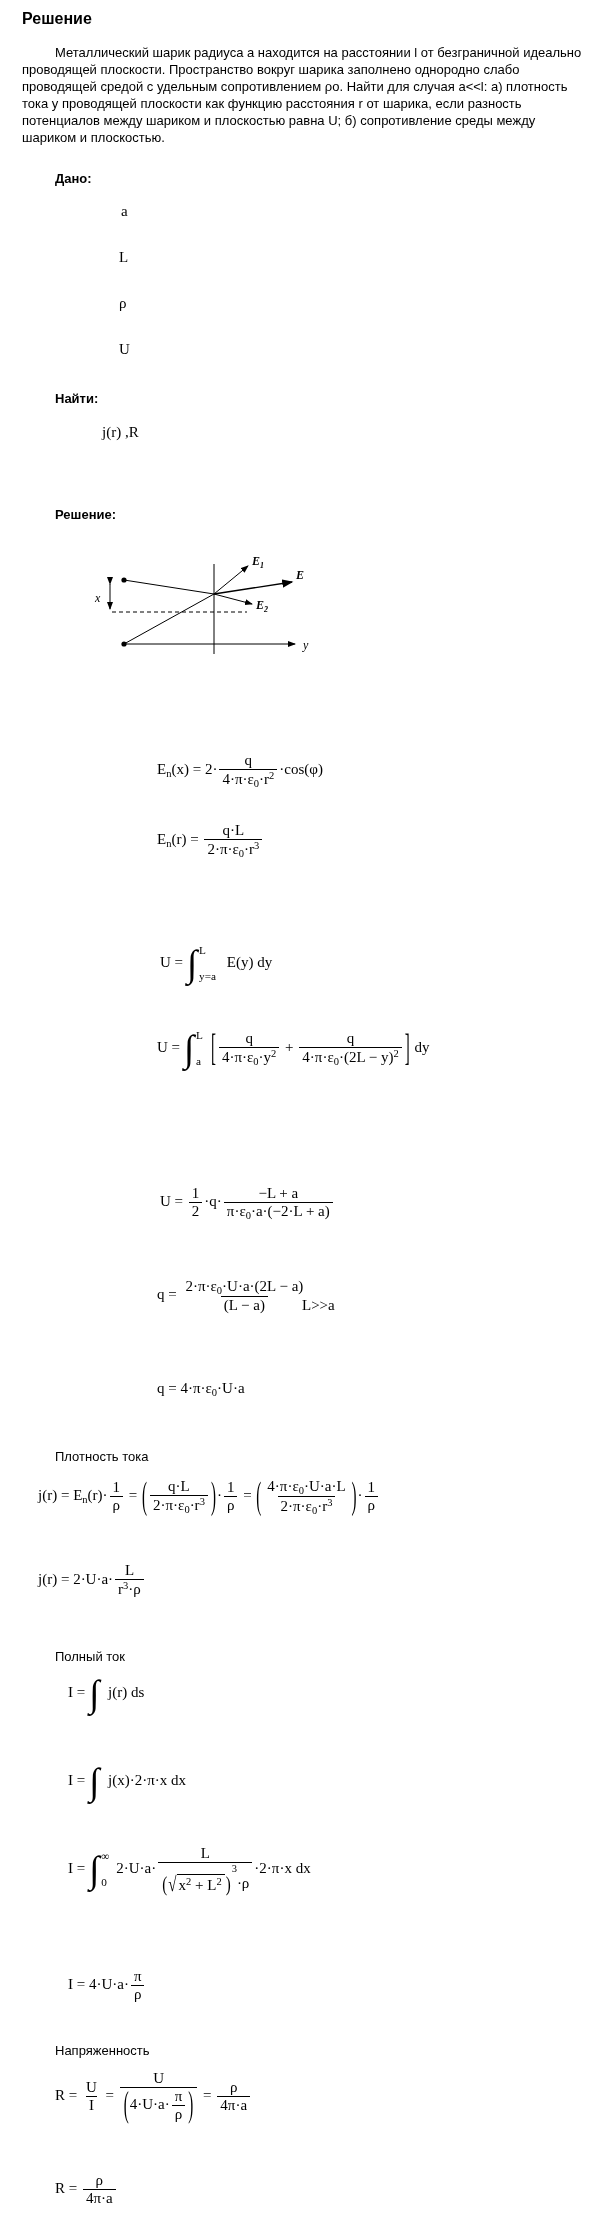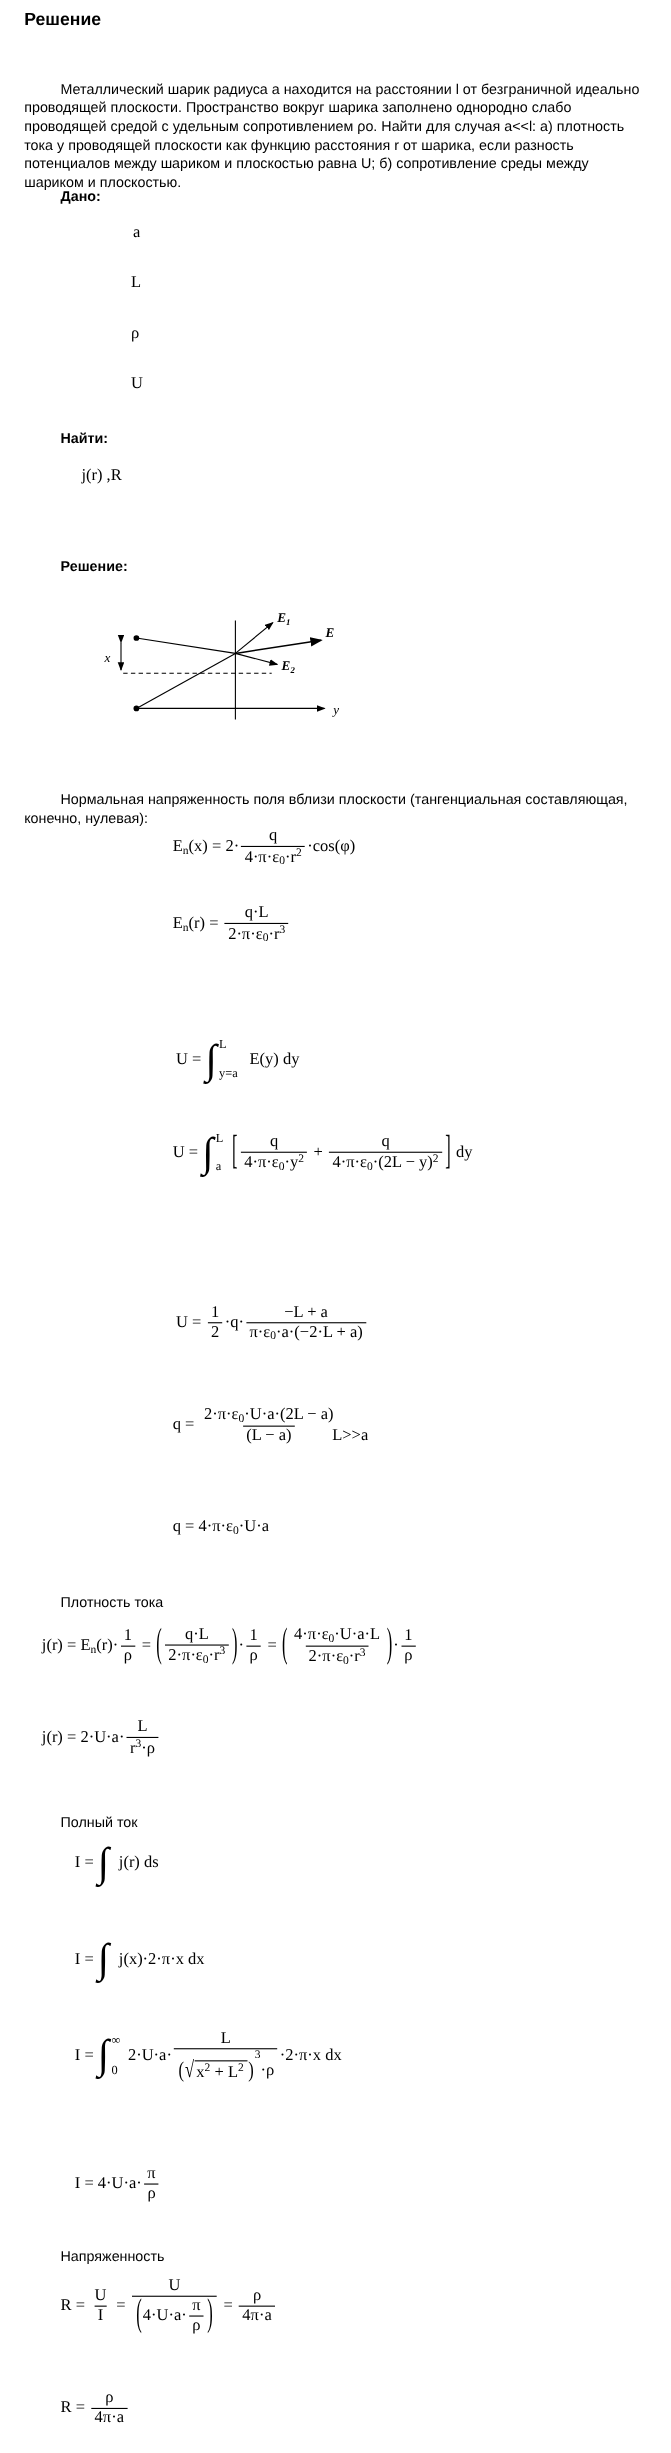--- a/index.html
+++ b/index.html
@@ -1,19 +1,19 @@
 <!DOCTYPE html>
 <html><head>
 <meta charset="utf-8">
 <style>
   *{margin:0;padding:0;box-sizing:border-box;}
   html,body{background:#ffffff;}
   .page{position:relative;width:610px;height:2230px;background:#fff;color:#000;overflow:hidden;}
   .txt{position:absolute;font-family:"Liberation Sans",sans-serif;font-size:13px;line-height:17px;color:#000;}
-  .indent{text-indent:33px;margin-top:28px;}
+  .indent{text-indent:33px;}
   .bold{font-weight:bold;}
   .title{position:absolute;font-family:"Liberation Sans",sans-serif;font-size:16px;font-weight:bold;color:#000;}
   .formula{position:absolute;font-family:"Liberation Serif",serif;font-size:15px;color:#000;white-space:pre;line-height:normal;}
   
   .mt{white-space:pre;}
   .msub{font-size:0.7em;vertical-align:-0.25em;}
   .msup{font-size:0.7em;vertical-align:0.5em;}
   .mfence + .msup{vertical-align:1.5em;}
   .mfrac{display:inline-flex;flex-direction:column;align-items:center;vertical-align:middle;margin:0 2px;}
   .mnum,.mden{padding:0 3px;text-align:center;white-space:pre;}
@@ -41,21 +41,21 @@
 
   <div class="txt indent" style="left:22px;top:44px;width:568px;">Металлический шарик радиуса a находится на расстоянии l от безграничной идеально проводящей плоскости. Пространство вокруг шарика заполнено однородно слабо проводящей средой с удельным сопротивлением ρo. Найти для случая a&lt;&lt;l: а) плотность тока у проводящей плоскости как функцию расстояния r от шарика, если разность потенциалов между шариком и плоскостью равна U; б) сопротивление среды между шариком и плоскостью.</div>
 
   <div class="txt bold" style="left:55px;top:170px;">Дано:</div>
   <div class="formula" style="left:121px;top:203px;">a</div>
   <div class="formula" style="left:119px;top:249px;">L</div>
   <div class="formula" style="left:119px;top:295px;">ρ</div>
   <div class="formula" style="left:119px;top:341px;">U</div>
 
   <div class="txt bold" style="left:55px;top:390px;">Найти:</div>
-  <div class="formula" style="left:74px;top:424px;">j(r) ,R</div>
+  <div class="formula" style="left:102px;top:424px;">j(r) ,R</div>
 
   <div class="txt bold" style="left:55px;top:466px;margin-top:40px;">Решение:</div>
 
   <svg class="diagram" style="left:82px;top:552px;" width="250" height="125" viewBox="0 0 250 125">
     <defs>
       <marker id="ah" markerWidth="9" markerHeight="8" refX="7" refY="3" orient="auto">
         <path d="M0,0 L8,3 L0,6 Z" fill="#000"></path>
       </marker>
     </defs>
     <line x1="28" y1="32" x2="28" y2="57" stroke="#000" stroke-width="1" marker-start="url(#ah)" marker-end="url(#ah)"></line>
@@ -69,21 +69,20 @@
     <line x1="132" y1="42" x2="166" y2="14" stroke="#000" stroke-width="1" marker-end="url(#ah)"></line>
     <line x1="132" y1="42" x2="210" y2="30" stroke="#000" stroke-width="1.4" marker-end="url(#ah)"></line>
     <line x1="132" y1="42" x2="170" y2="52" stroke="#000" stroke-width="1" marker-end="url(#ah)"></line>
     <line x1="42" y1="92" x2="213" y2="92" stroke="#000" stroke-width="1" marker-end="url(#ah)"></line>
     <text class="axis" x="221" y="97"><tspan>y</tspan></text>
     <text x="170" y="13"><tspan>E</tspan><tspan dy="3" font-size="8">1</tspan></text>
     <text x="214" y="27"><tspan>E</tspan></text>
     <text x="174" y="57"><tspan>E</tspan><tspan dy="3" font-size="8">2</tspan></text>
   </svg>
 
-  <div class="txt indent" style="left:22px;top:690px;width:568px;">Нормальная напряженность поля вблизи плоскости (тангенциальная составляющая, конечно, нулевая):</div>
 
   <div class="formula" style="left:157px;top:752px;"><span class="mrow"><span class="mt">E</span><span class="msub">n</span><span class="mt">(x)</span><span class="mt"> = </span><span class="mt">2·</span><span class="mfrac"><span class="mrow mnum"><span class="mt">q</span></span><span class="mrow mden"><span class="mt">4·π·ε</span><span class="msub">0</span><span class="mt">·r</span><span class="msup">2</span></span></span><span class="mt">·cos(φ)</span></span></div>
   <div class="formula" style="left:157px;top:822px;"><span class="mrow"><span class="mt">E</span><span class="msub">n</span><span class="mt">(r)</span><span class="mt"> = </span><span class="mfrac"><span class="mrow mnum"><span class="mt">q·L</span></span><span class="mrow mden"><span class="mt">2·π·ε</span><span class="msub">0</span><span class="mt">·r</span><span class="msup">3</span></span></span></span></div>
 
 
   <div class="formula" style="left:160px;top:945px;"><span class="mrow"><span class="mt">U</span><span class="mt"> = </span><span class="mint"><span class="mintsign">∫</span><span class="mintlims"><span class="mlim">L</span><span class="mlim">y=a</span></span></span><span class="mt"> E(y) dy</span></span></div>
   <div class="formula" style="left:157px;top:1030px;"><span class="mrow"><span class="mt">U</span><span class="mt"> = </span><span class="mint"><span class="mintsign">∫</span><span class="mintlims"><span class="mlim">L</span><span class="mlim">a</span></span></span><span class="mfence"><span class="mfc" style="transform: scaleY(2.45833);">[</span><span class="mrow"><span class="mfrac"><span class="mrow mnum"><span class="mt">q</span></span><span class="mrow mden"><span class="mt">4·π·ε</span><span class="msub">0</span><span class="mt">·y</span><span class="msup">2</span></span></span><span class="mt"> + </span><span class="mfrac"><span class="mrow mnum"><span class="mt">q</span></span><span class="mrow mden"><span class="mt">4·π·ε</span><span class="msub">0</span><span class="mt">·(2L − y)</span><span class="msup">2</span></span></span></span><span class="mfc" style="transform: scaleY(2.45833);">]</span></span><span class="mt"> dy</span></span></div>
   <div class="formula" style="left:160px;top:1185px;"><span class="mrow"><span class="mt">U</span><span class="mt"> = </span><span class="mfrac"><span class="mrow mnum"><span class="mt">1</span></span><span class="mrow mden"><span class="mt">2</span></span></span><span class="mt">·q·</span><span class="mfrac"><span class="mrow mnum"><span class="mt">−L + a</span></span><span class="mrow mden"><span class="mt">π·ε</span><span class="msub">0</span><span class="mt">·a·(−2·L + a)</span></span></span></span></div>
   <div class="formula" style="left:157px;top:1278px;"><span class="mrow"><span class="mt">q</span><span class="mt"> = </span><span class="mfrac"><span class="mrow mnum"><span class="mt">2·π·ε</span><span class="msub">0</span><span class="mt">·U·a·(2L − a)</span></span><span class="mrow mden"><span class="mt">(L − a)</span></span></span></span></div>
   <div class="formula" style="left:302px;top:1297px;">L&gt;&gt;a</div>

